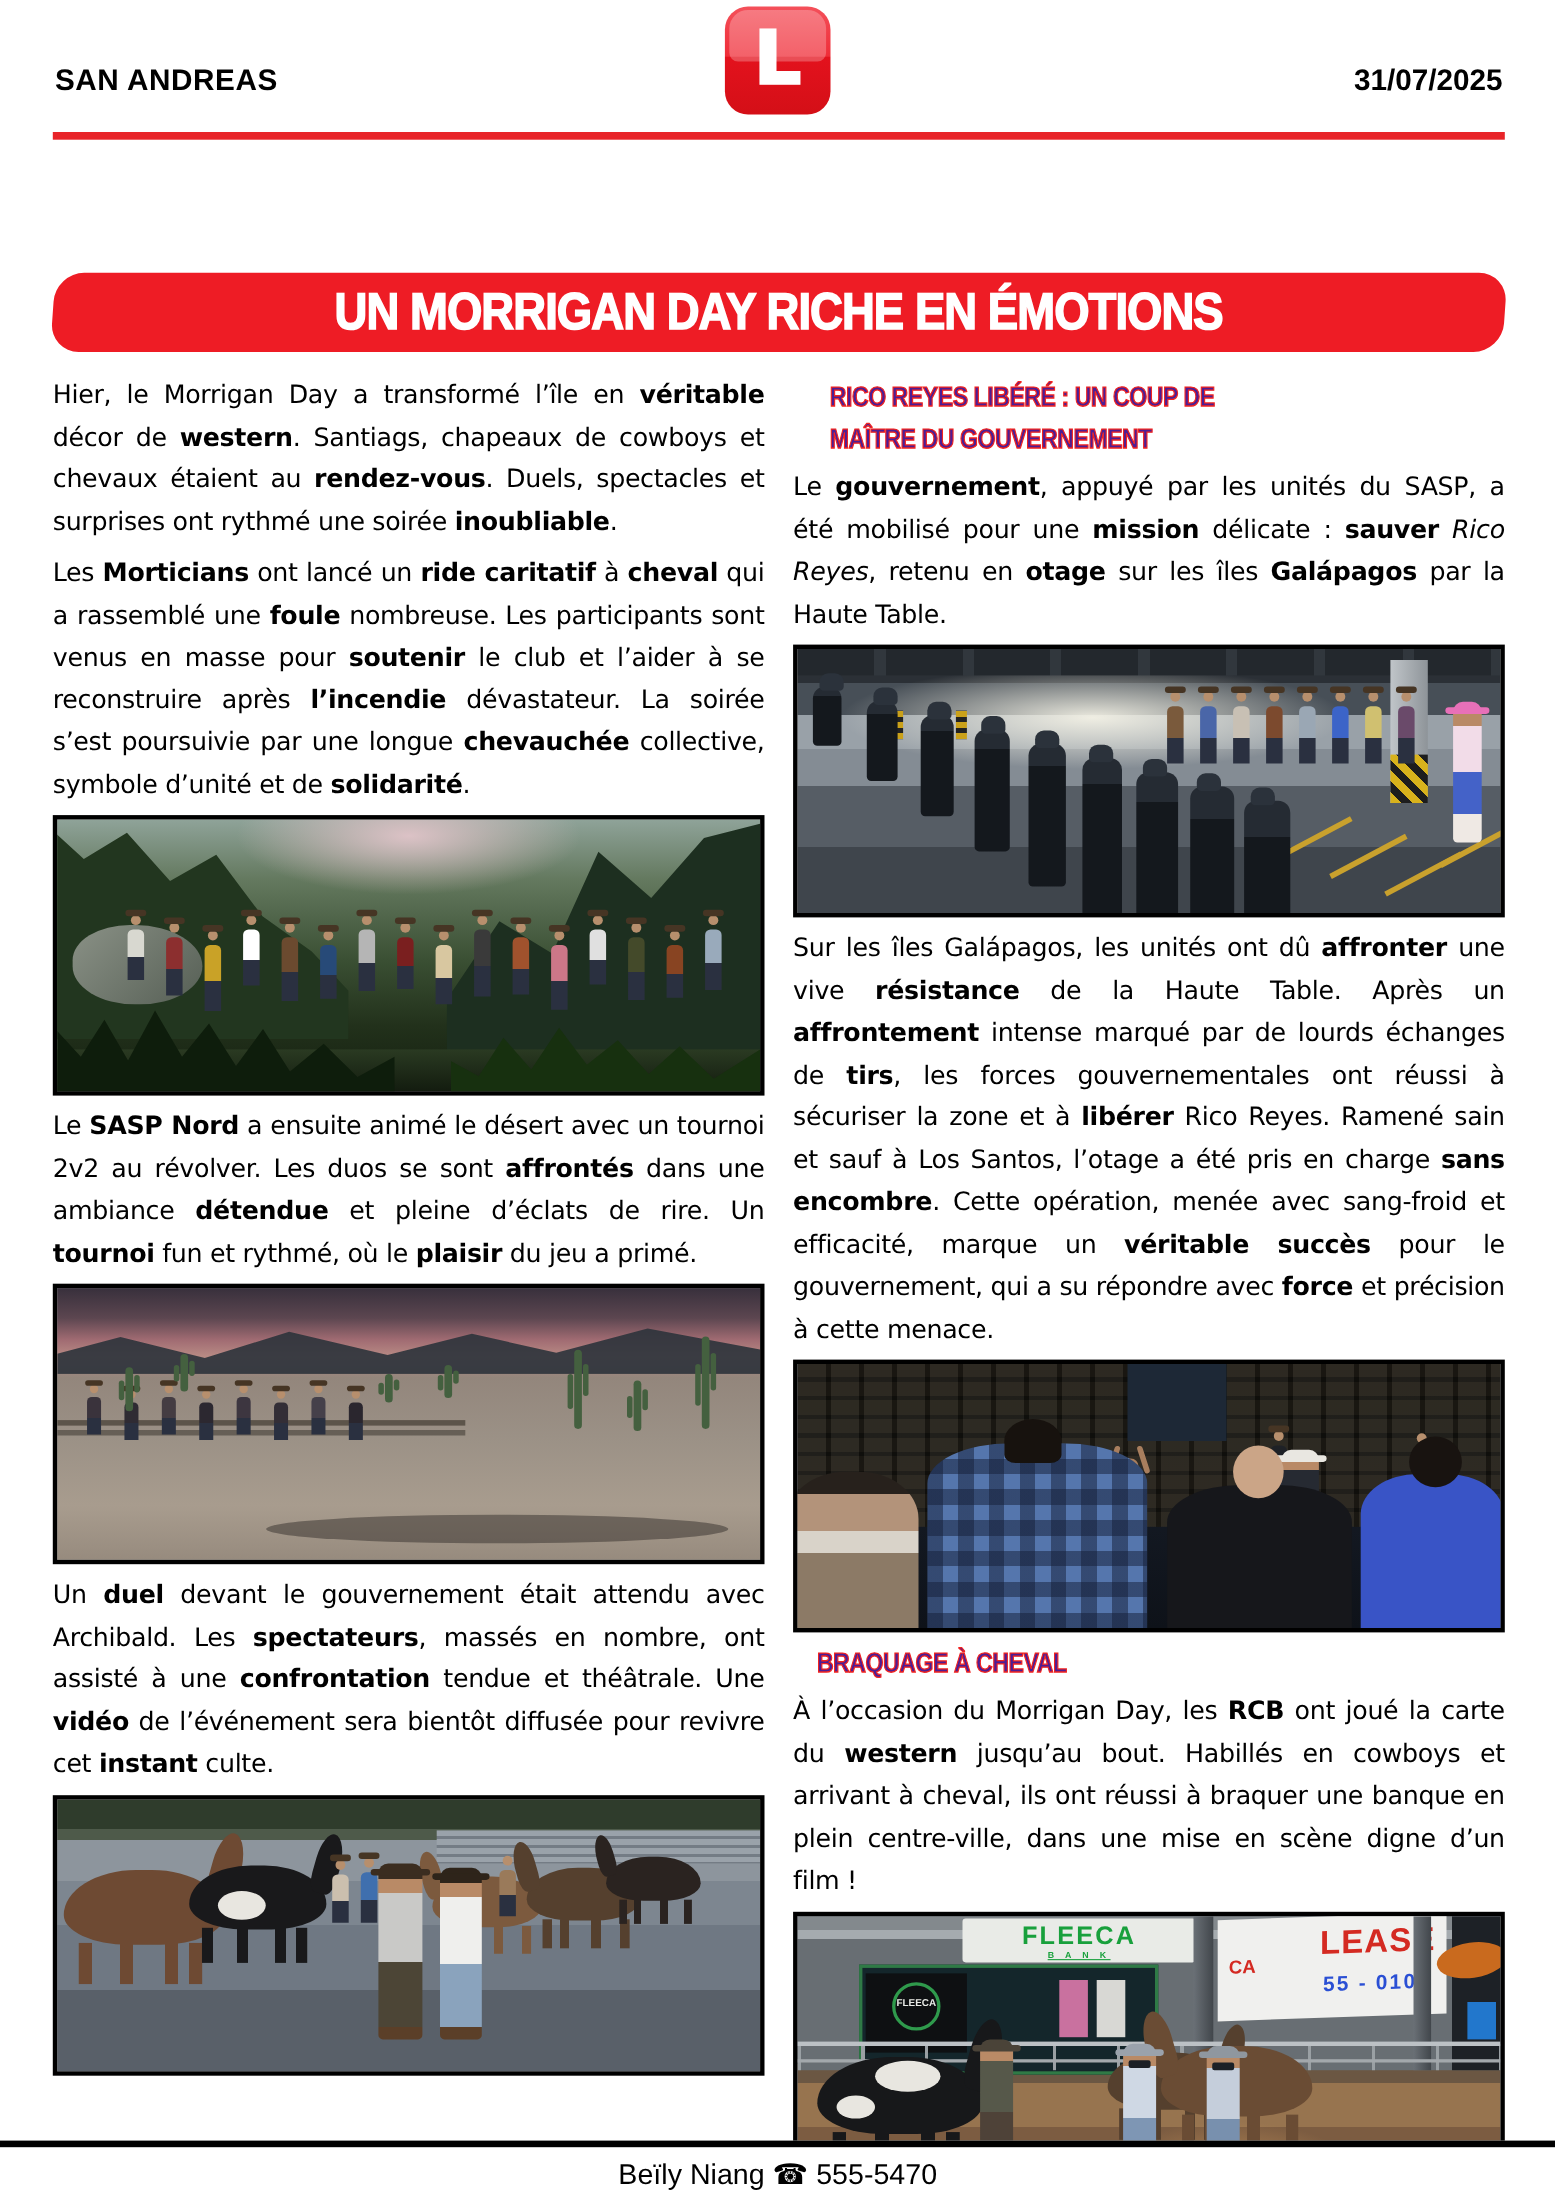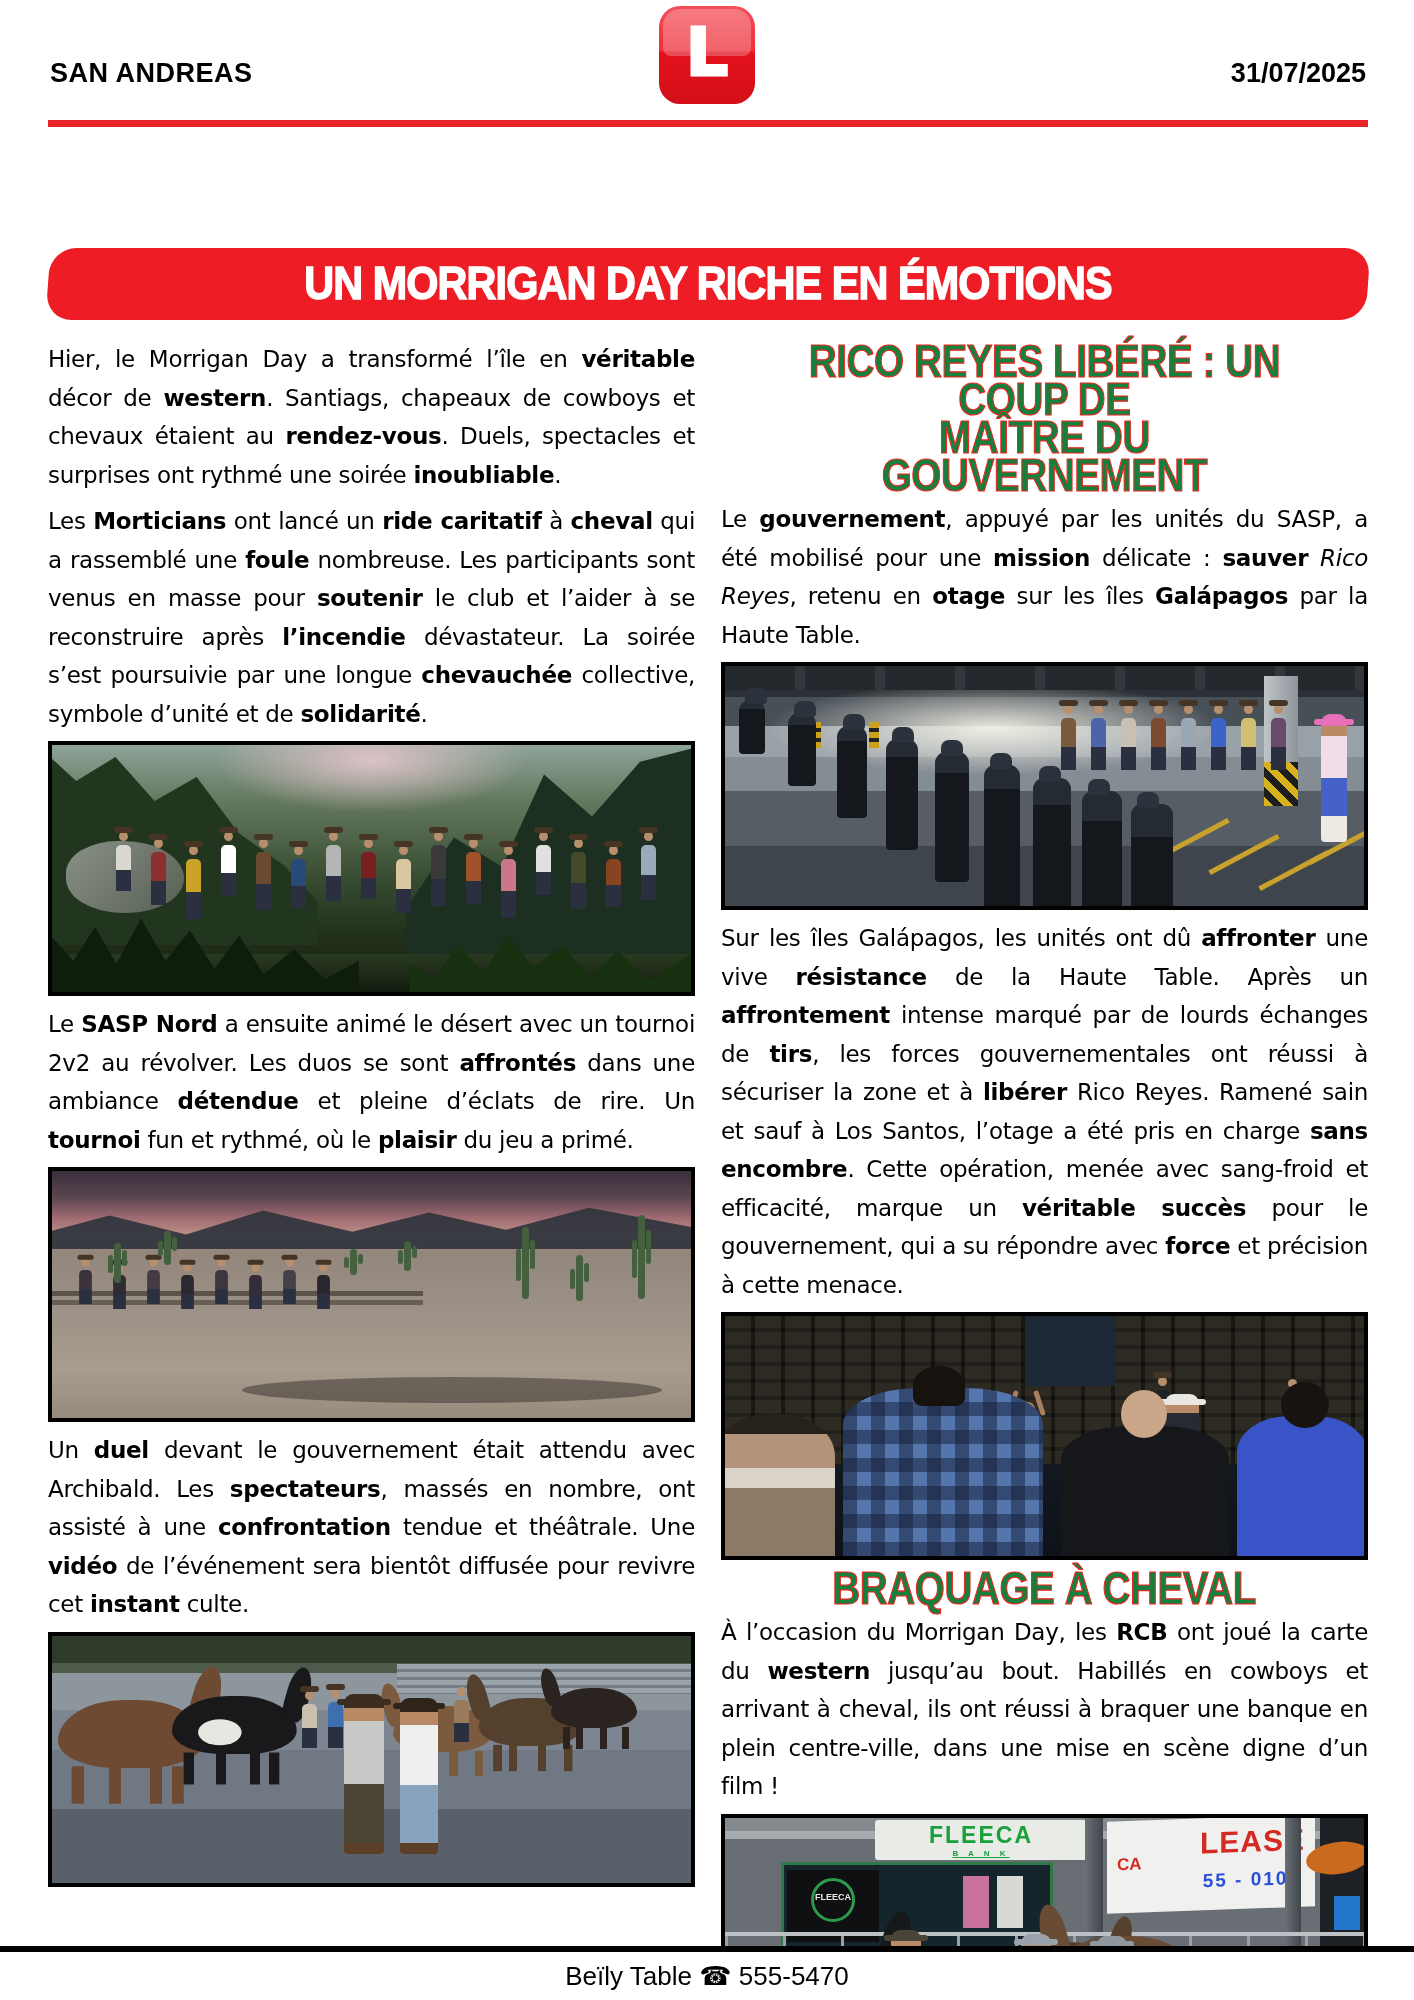--- a/index.html
+++ b/index.html
@@ -37,22 +37,22 @@
         letter-spacing:-1px;-webkit-text-stroke:1.5px #fff;}
   .banner-inner{display:inline-block;transform:scaleX(.88);transform-origin:center;}
 
   
   .columns{position:absolute;left:48px;top:340px;width:1320px;display:flex;gap:26px;}
   .col{width:647px;}
   .col p{margin:0 0 8px 0;font-size:23px;line-height:38.5px;text-align:justify;
          letter-spacing:-0.3px;}
   .col p .b{font-weight:bold;}
   .col p .i{font-style:italic;}
-  .red-h{margin:6px 0 6px 0;text-align:center;color:#15803d;font-family:"Liberation Sans",sans-serif;
-         font-weight:bold;font-size:46px;line-height:38px;white-space:pre-line;}
+  .red-h{margin:6px 0 6px 0;color:#4c1d95;font-family:"Liberation Sans",sans-serif;
+         font-weight:bold;font-size:25px;line-height:38px;white-space:pre-line;}
   .red-h .cond{display:inline-block;transform:scaleX(.84);transform-origin:center;
          -webkit-text-stroke:1.2px #f2231f;letter-spacing:-0.5px;}
 
   
   .photo{position:relative;border:4px solid #000;margin:6px 0 9px 0;overflow:hidden;}
   .ph-l{height:247px;}
   .ph-r{height:240px;}
 
   
   .fig{position:absolute;width:15px;border-radius:5px 5px 0 0;
@@ -329,18 +329,18 @@
         <span class="dude" style="--hat:#8f979f;--top:#c5cedb;--pant:#7890ae;left:372px;top:118px;height:118px;width:30px;">
           <i class="bandana"></i>
         </span>
       </div>
     </div>
   </div>
 
   <div class="footer">
     <div class="footer-rule"></div>
     <div class="footer-text">
-      <span>Beïly Table</span>
+      <span>Beïly Niang</span>
       <span>☎</span>
       <span>555-5470</span>
     </div>
   </div>
 </div>
 
 </body></html>

